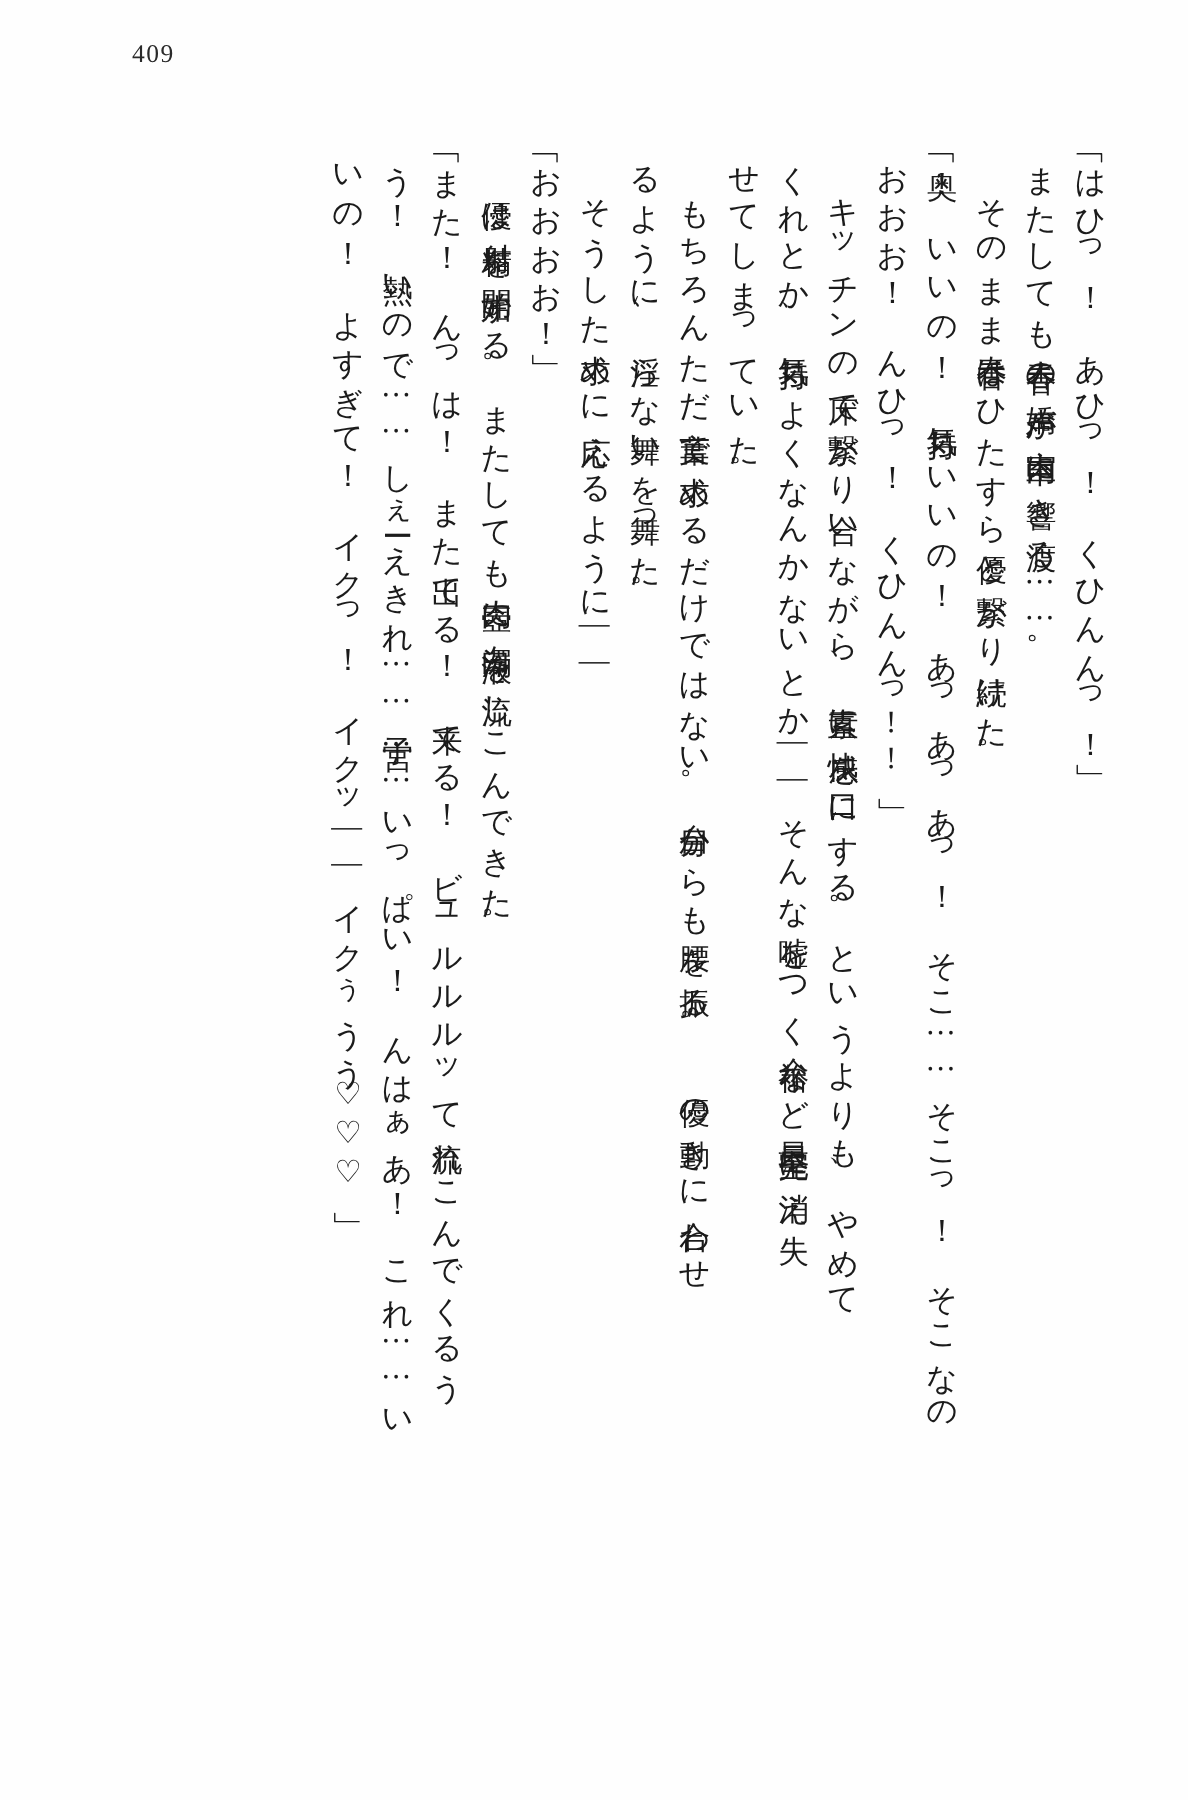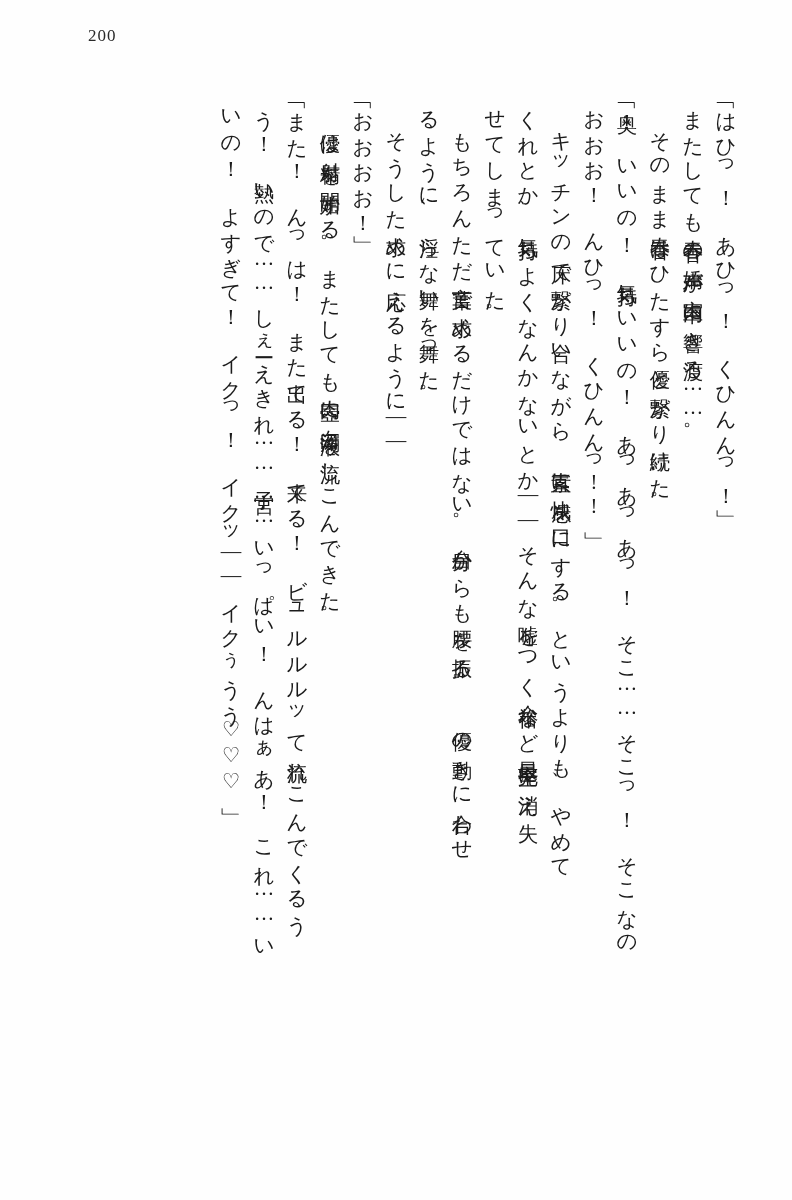--- a/index.html
+++ b/index.html
@@ -66,21 +66,21 @@
   }
 
   
   .text-block .col:nth-child(odd) { letter-spacing: 2.3px; }
 </style>
 </head>
 <body>
 
 <div class="page">
 
-  <div class="page-number">200</div>
+  <div class="page-number">409</div>
 
   <div class="text-block">
     <div class="col">「はひっ！　あひっ！　くひんんっ！」</div>
     <div class="col">またしても春香の嬌声が室内中に響き渡る……。</div>
     <div class="col indent">そのまま春香はひたすら優と繋がり続けた。</div>
     <div class="col">「奥！　いいの！　気持ちいいの！　あっあっあっ！　そこ……そこっ！　そこなの</div>
     <div class="col">おおお！　んひっ！　くひんんっ!!」</div>
     <div class="col indent">キッチンの床で繋がり合いながら、素直に快感を口にする。というよりも、やめて</div>
     <div class="col">くれとか、気持ちよくなんかないとか——そんな嘘をつく余裕など最早完全に消え失</div>
     <div class="col">せてしまっていた。</div>

